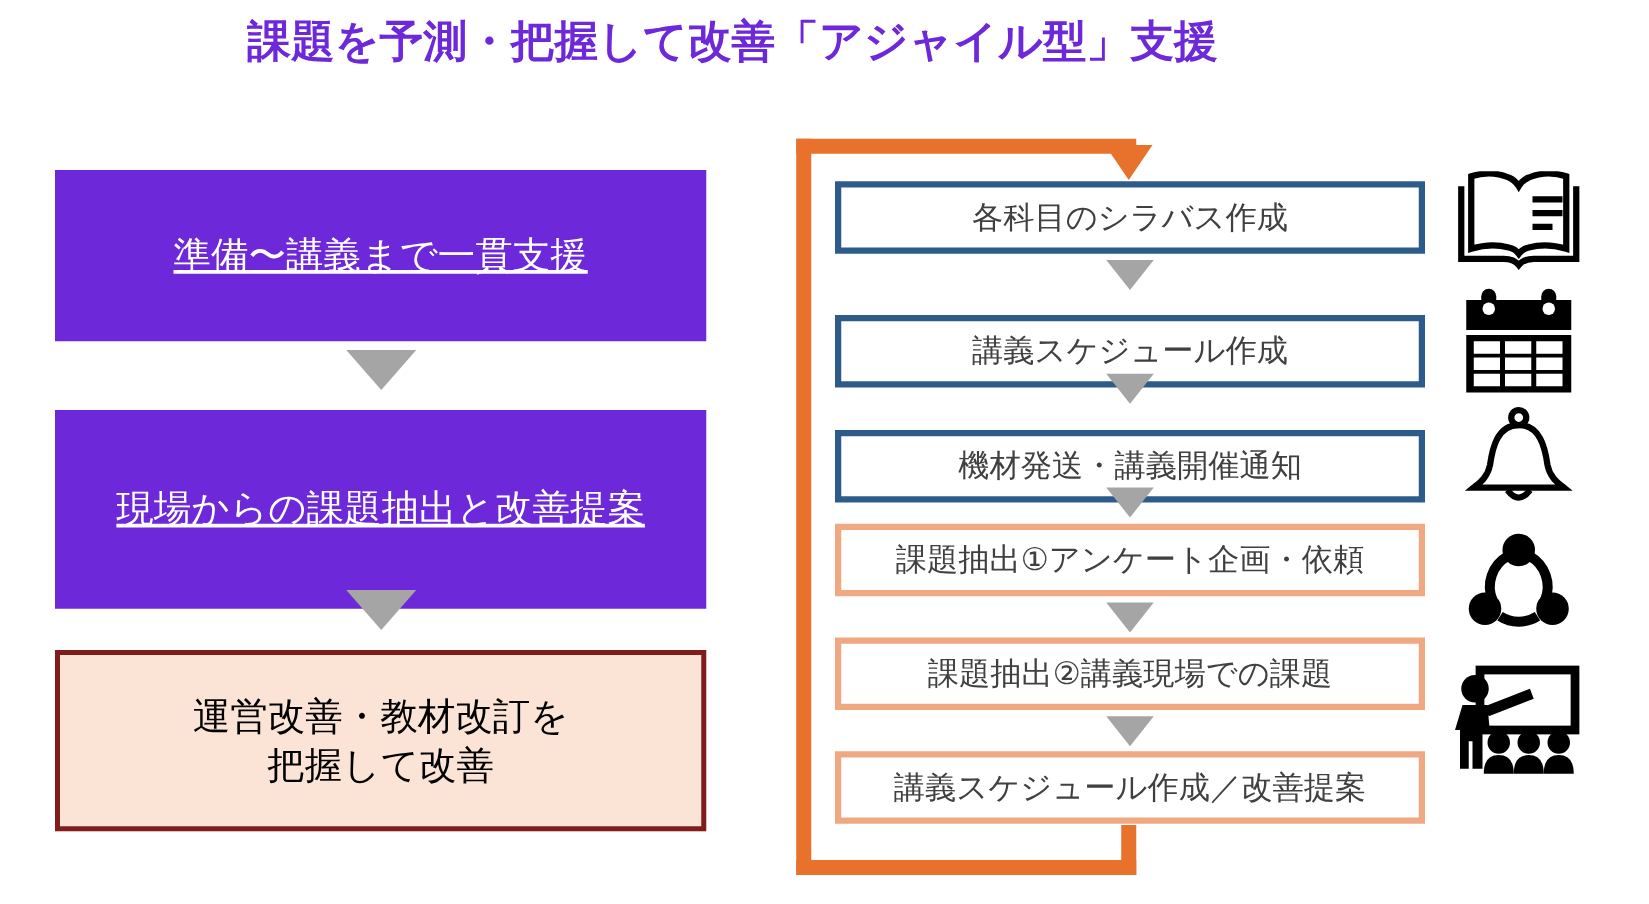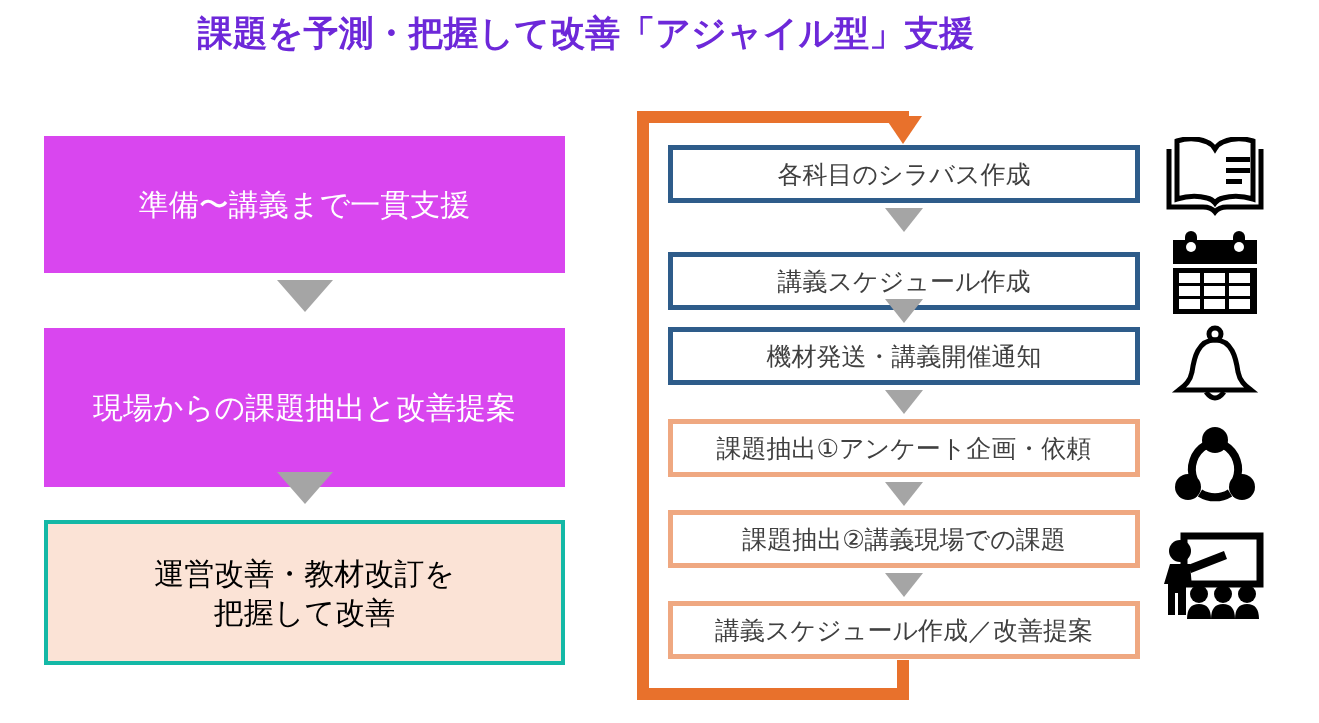--- a/index.html
+++ b/index.html
@@ -44,28 +44,29 @@
     line-height: 1.3;
   }
 
   
   .left-box {
     left: 44px;
     width: 521px;
     font-size: 30px;
   }
   .left-box.navy {
-    background: #d946ef;
+    background: #6d28d9;
     color: #ffffff;
     border: none;
+    text-decoration: underline;
   }
   .left-box.peach {
     background: #FBE3D6;
     color: #000000;
-    border: 4px solid #14b8a6;
+    border: 4px solid #7f1d1d;
   }
 
   
   .right-box {
     left: 668px;
     width: 472px;
     height: 58px;
     background: #ffffff;
     font-size: 25px;
     color: #404040;
@@ -155,21 +156,21 @@
   <div class="box right-box blue" style="top:145px;">
     <span>各科目のシラバス作成</span>
   </div>
   <div class="tri-down small" style="left:885px; top:208px;"></div>
 
   <div class="box right-box blue" style="top:252px;">
     <span>講義スケジュール作成</span>
   </div>
   <div class="tri-down small" style="left:885px; top:299px;"></div>
 
-  <div class="box right-box blue" style="top:327px;">
+  <div class="box right-box blue" style="top:344px;">
     <span>機材発送・講義開催通知</span>
   </div>
   <div class="tri-down small" style="left:885px; top:390px;"></div>
 
   <div class="box right-box lightorange" style="top:419px;">
     <span>課題抽出①アンケート企画・依頼</span>
   </div>
   <div class="tri-down small" style="left:885px; top:482px;"></div>
 
   <div class="box right-box lightorange" style="top:510px;">

